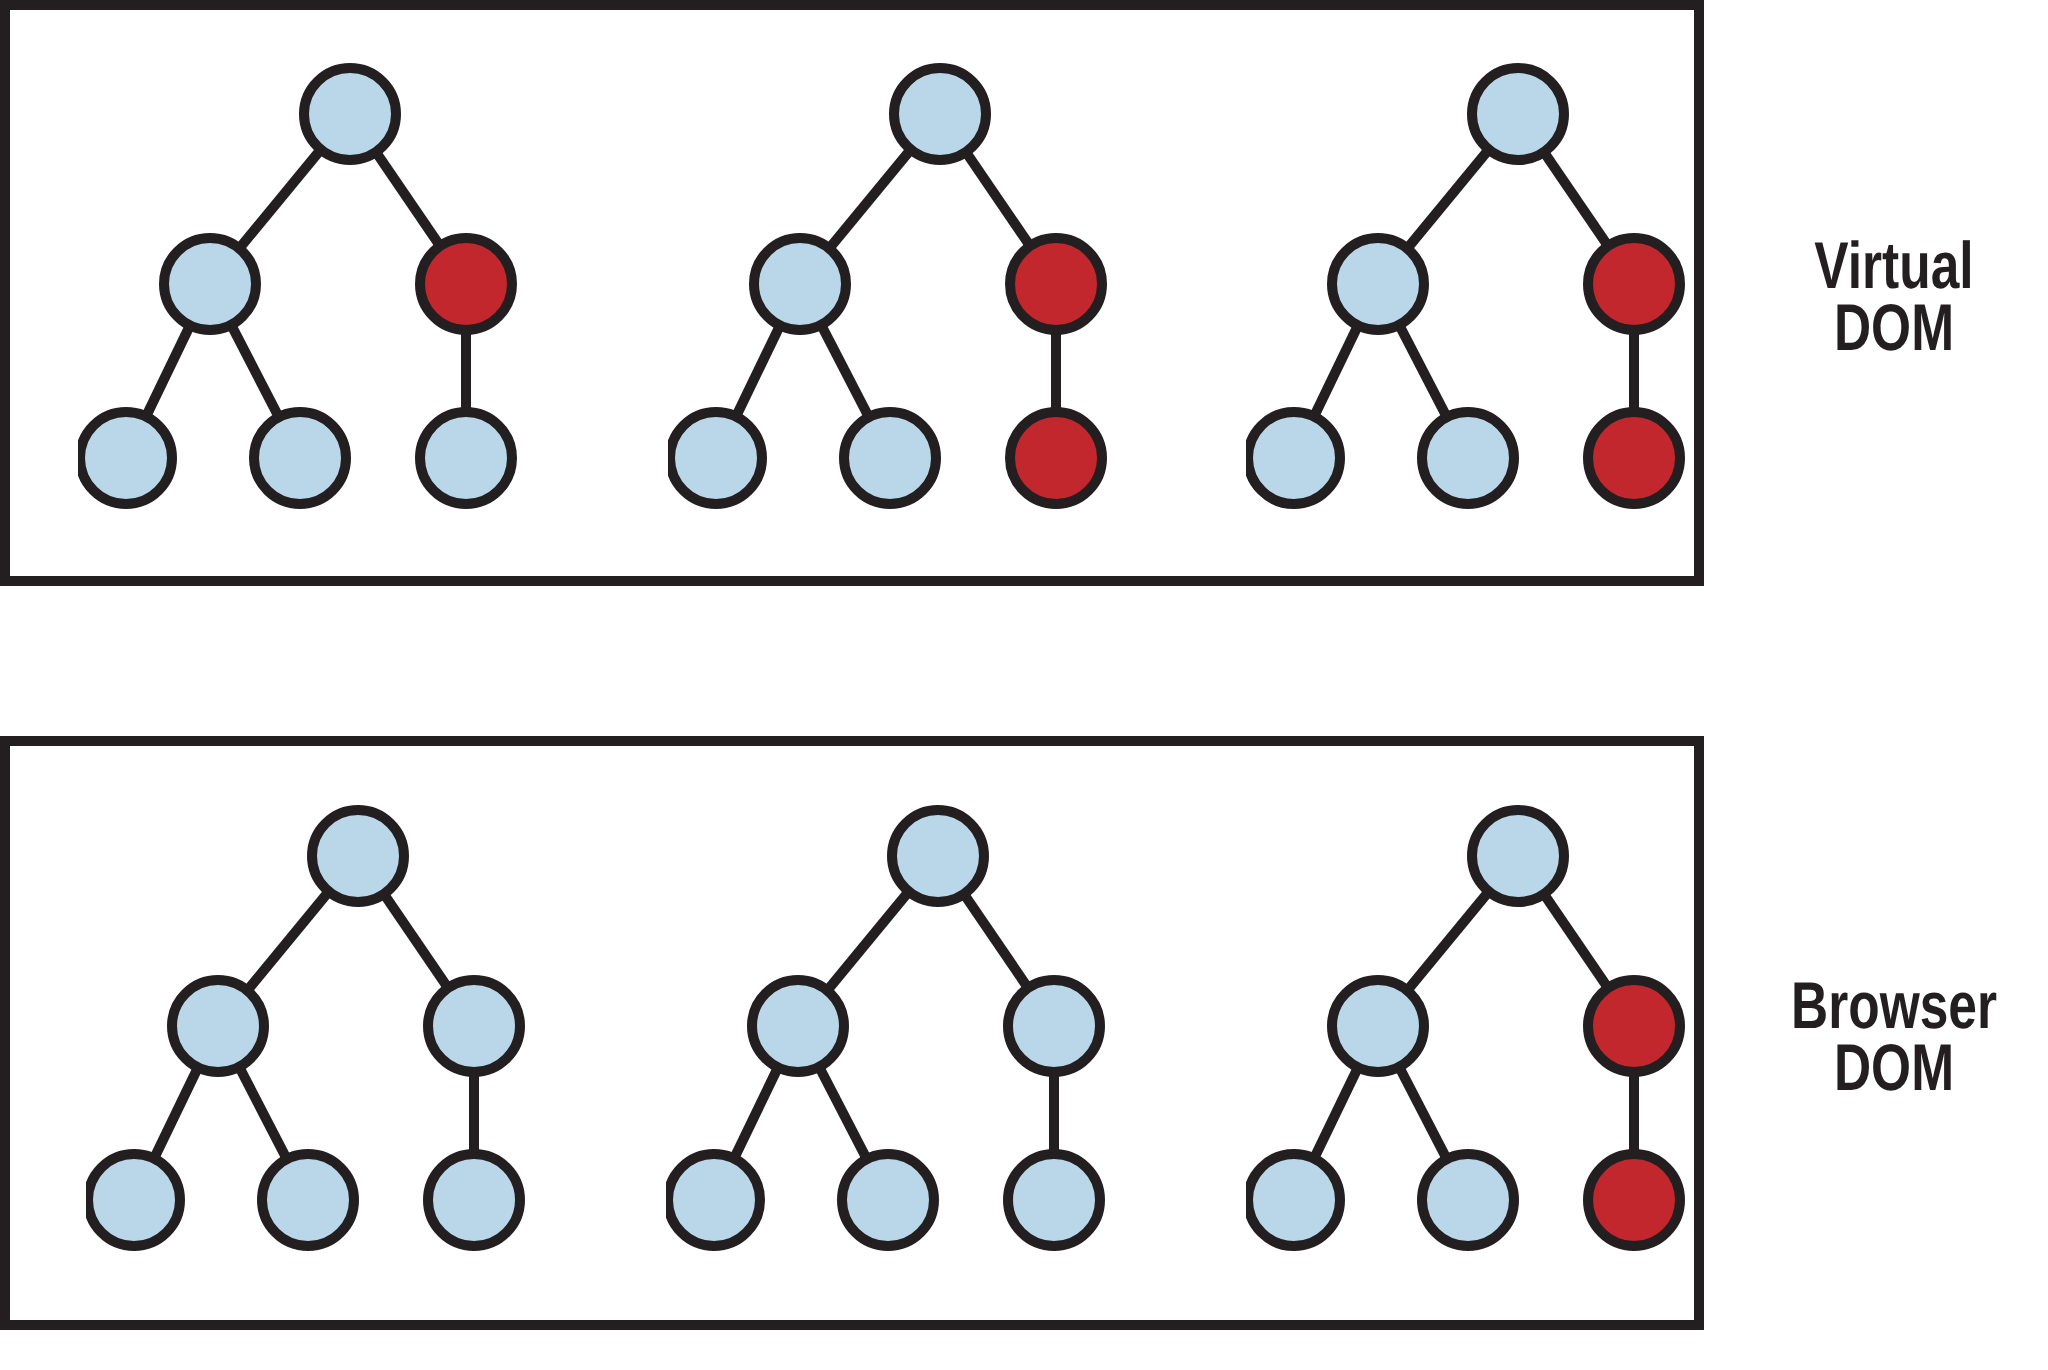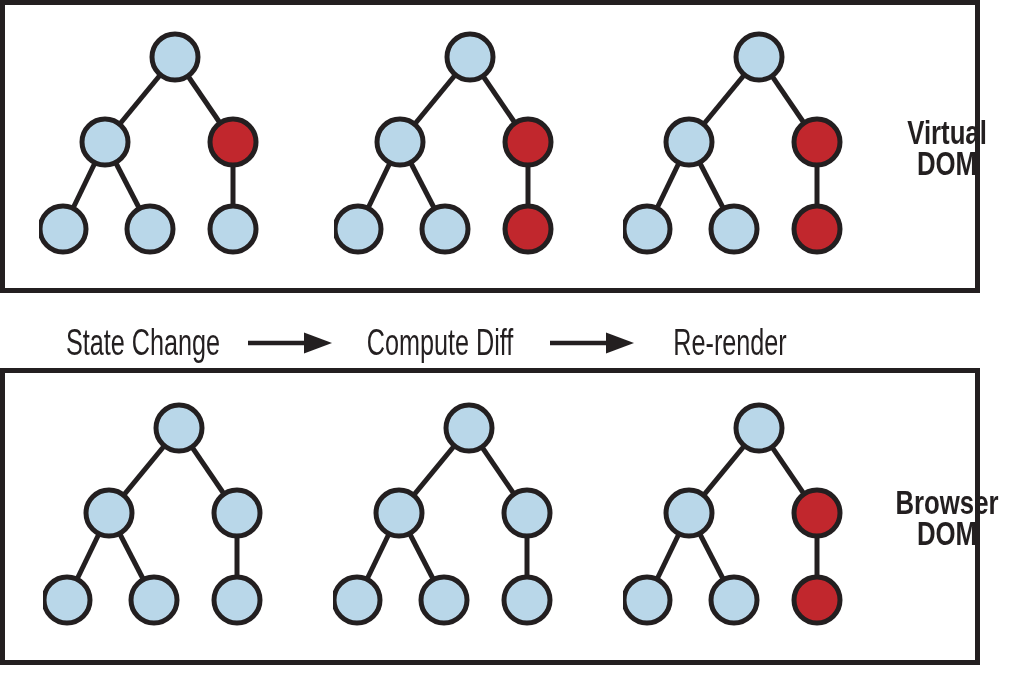--- a/index.html
+++ b/index.html
@@ -11,21 +11,21 @@
   .stage {
     position: relative;
     width: 1024px;
     height: 685px;
     background: #ffffff;
     overflow: hidden;
   }
   .panel {
     position: absolute;
     left: 0;
-    width: 980px;
+    width: 852px;
     border: 5px solid #231f20;
     box-sizing: border-box;
     background: #ffffff;
     text-decoration: underline;
   }
   .panel-top { top: 0; height: 293px; }
   .panel-bottom { top: 368px; height: 297px; }
   .tree {
     position: absolute;
     display: block;
@@ -116,37 +116,20 @@
           <circle cx="111" cy="200" r="23" fill="#b9d7e9" stroke="#231f20" stroke-width="5"></circle>
           <circle cx="194" cy="200" r="23" fill="#c1272d" stroke="#231f20" stroke-width="5"></circle>
         </svg>
       </div>
     <div class="panel-label">
       <div>Virtual</div>
       <div>DOM</div>
     </div>
   </div>
 
-  <div class="flow-strip">
-    <span class="flow-step" style="left:143px">State Change</span>
-
-    <svg class="flow-arrow" style="left:247px" width="86" height="26" viewBox="0 0 86 26">
-      <line x1="1" y1="13" x2="60" y2="13" stroke="#231f20" stroke-width="4.5"></line>
-      <polygon points="57,2.5 85,13 57,23.5" fill="#231f20"></polygon>
-    </svg>
-
-    <span class="flow-step" style="left:440px">Compute Diff</span>
-
-    <svg class="flow-arrow" style="left:549px" width="86" height="26" viewBox="0 0 86 26">
-      <line x1="1" y1="13" x2="60" y2="13" stroke="#231f20" stroke-width="4.5"></line>
-      <polygon points="57,2.5 85,13 57,23.5" fill="#231f20"></polygon>
-    </svg>
-
-    <span class="flow-step" style="left:730px">Re-render</span>
-  </div>
 
   <div class="panel panel-bottom">
     <div class="tree-layer">
         <svg viewBox="0 0 236 228" width="236" height="228" class="tree" style="left: 38px;">
           <line x1="136" y1="28" x2="66" y2="113" stroke="#231f20" stroke-width="5"></line>
           <line x1="136" y1="28" x2="194" y2="113" stroke="#231f20" stroke-width="5"></line>
           <line x1="66" y1="113" x2="24" y2="200" stroke="#231f20" stroke-width="5"></line>
           <line x1="66" y1="113" x2="111" y2="200" stroke="#231f20" stroke-width="5"></line>
           <line x1="194" y1="113" x2="194" y2="200" stroke="#231f20" stroke-width="5"></line>
           <circle cx="136" cy="28" r="23" fill="#b9d7e9" stroke="#231f20" stroke-width="5"></circle>

